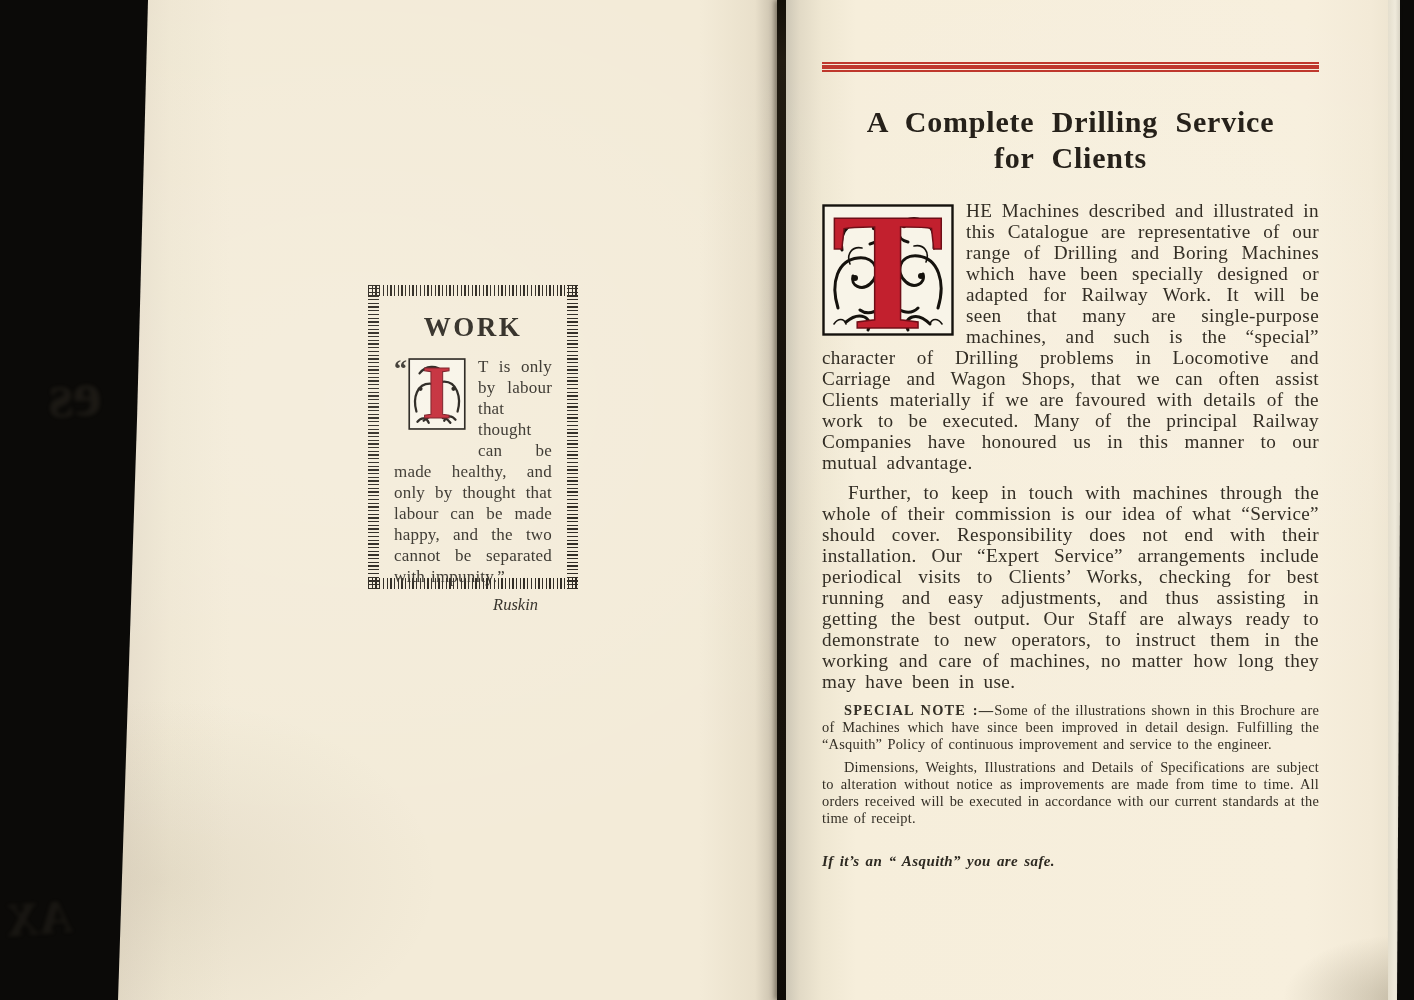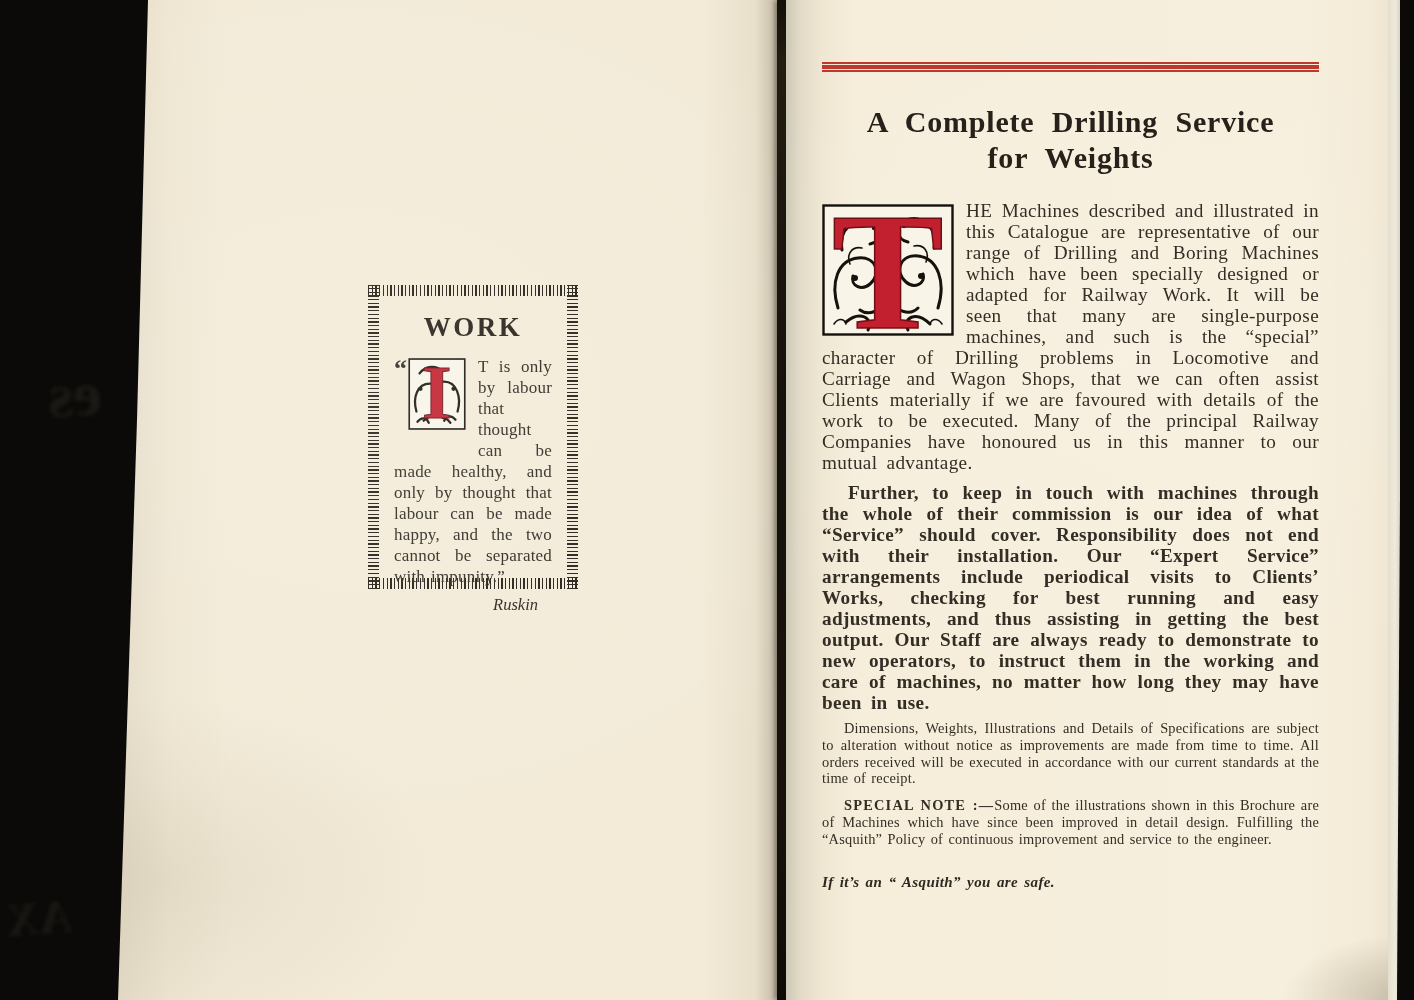--- a/index.html
+++ b/index.html
@@ -115,21 +115,21 @@
   .page-title {
     margin-top:32px; text-align:center;
     font-size:30px; line-height:36px; font-weight:bold;
     letter-spacing:.8px; word-spacing:9px; color:#26211a;
   }
   .body-para {
     font-size:19.2px; line-height:21px; text-align:justify;
     letter-spacing:.35px; word-spacing:4px; color:#332e25;
   }
   .p1 { margin-top:24px; }
-  .p-indent { margin-top:9px; text-indent:26px;font-weight:bold; }
+  .p-indent { margin-top:9px; text-indent:26px; }
   .p3 { margin-top:10px; }
   .dropcap-wrap {
     float:left; width:132px; height:134px; margin:3px 12px 4px 0;
   }
   .note-para {
     margin-top:7px; font-size:14.4px; line-height:16.8px;
     text-align:justify; text-indent:22px; letter-spacing:.2px;
     word-spacing:1.5px; color:#332e25;
   }
   .note-first { margin-top:10px; }
@@ -180,21 +180,21 @@
 
 <div class="spine"></div>
 
 <div class="right-page"></div>
 <div class="page-edge-right"></div>
 
 <div class="column">
   <div class="red-rule"></div>
   <div class="red-rule"></div>
 
-  <h1 class="page-title"><span>A Complete Drilling Service</span><br><span>for Weights</span></h1>
+  <h1 class="page-title"><span>A Complete Drilling Service</span><br><span>for Clients</span></h1>
 
   <p class="body-para p1"><span class="dropcap-wrap"><svg width="132" height="134" viewBox="0 0 132 132">
         <rect x="1.5" y="1.5" width="129" height="129" fill="#f8f4e8" stroke="#15120d" stroke-width="2.4"></rect>
         <g fill="none" stroke="#15120d" stroke-width="3" stroke-linecap="round">
           <path d="M16,104 C8,78 16,56 36,54 C54,52 60,70 48,80 C40,87 28,82 31,72"></path>
           <path d="M20,46 C16,26 32,12 50,18 C62,22 60,38 48,40"></path>
           <path d="M116,104 C124,78 116,54 96,52 C78,50 72,68 84,78 C92,85 104,80 101,70"></path>
           <path d="M112,44 C116,24 100,10 84,16 C72,20 74,36 86,38"></path>
           <path d="M62,44 C56,64 70,72 64,94 C60,108 46,112 38,106"></path>
           <path d="M70,44 C76,64 62,76 70,96 C74,108 88,112 96,104"></path>
@@ -213,22 +213,22 @@
             <circle cx="99" cy="72" r="3"></circle>
           <circle cx="52" cy="24" r="2.2"></circle>
             <circle cx="82" cy="22" r="2.2"></circle>
           <circle cx="66" cy="100" r="2.4"></circle>
         </g>
         <text x="66" y="124" text-anchor="middle" font-size="168" font-weight="bold" font-family="'Liberation Serif',serif" fill="#c2202e" stroke="#6f0e17" stroke-width="1.5">T</text>
       </svg></span><span>HE Machines described and illustrated in this Catalogue are representative of our range of Drilling and Boring Machines which have been specially designed or adapted for Railway Work.  It will be seen that many are single-purpose machines, and such is the “special” character of Drilling problems in Locomotive and Carriage and Wagon Shops, that we can often assist Clients materially if we are favoured with details of the work to be executed.  Many of the principal Railway Companies have honoured us in this manner to our mutual advantage.</span></p>
 
   <p class="body-para p-indent">Further, to keep in touch with machines through the whole of their commission is our idea of what “Service” should cover.  Responsibility does not end with their installation.  Our “Expert Service” arrangements include periodical visits to Clients’ Works, checking for best running and easy adjustments, and thus assisting in getting the best output.  Our Staff are always ready to demonstrate to new operators, to instruct them in the working and care of machines, no matter how long they may have been in use.</p>
 
+  <p class="note-para note-first"><b class="note-label">SPECIAL NOTE :—</b><span>Some of the illustrations shown in this Brochure are of Machines which have since been improved in detail design.  Fulfilling the “Asquith” Policy of continuous improvement and service to the engineer.</span></p>
   <p class="note-para">Dimensions, Weights, Illustrations and Details of Specifications are subject to alteration without notice as improvements are made from time to time.  All orders received will be executed in accordance with our current standards at the time of receipt.</p>
-  <p class="note-para note-first"><b class="note-label">SPECIAL NOTE :—</b><span>Some of the illustrations shown in this Brochure are of Machines which have since been improved in detail design.  Fulfilling the “Asquith” Policy of continuous improvement and service to the engineer.</span></p>
 
   <p class="footer-line">If it’s an “ Asquith” you are safe.</p>
 </div>
 
 <div class="cover-left">
   <span class="ghost ghost-1">es</span>
   <span class="ghost ghost-2">AX</span>
 </div>
 <div class="cover-right"></div>
 

